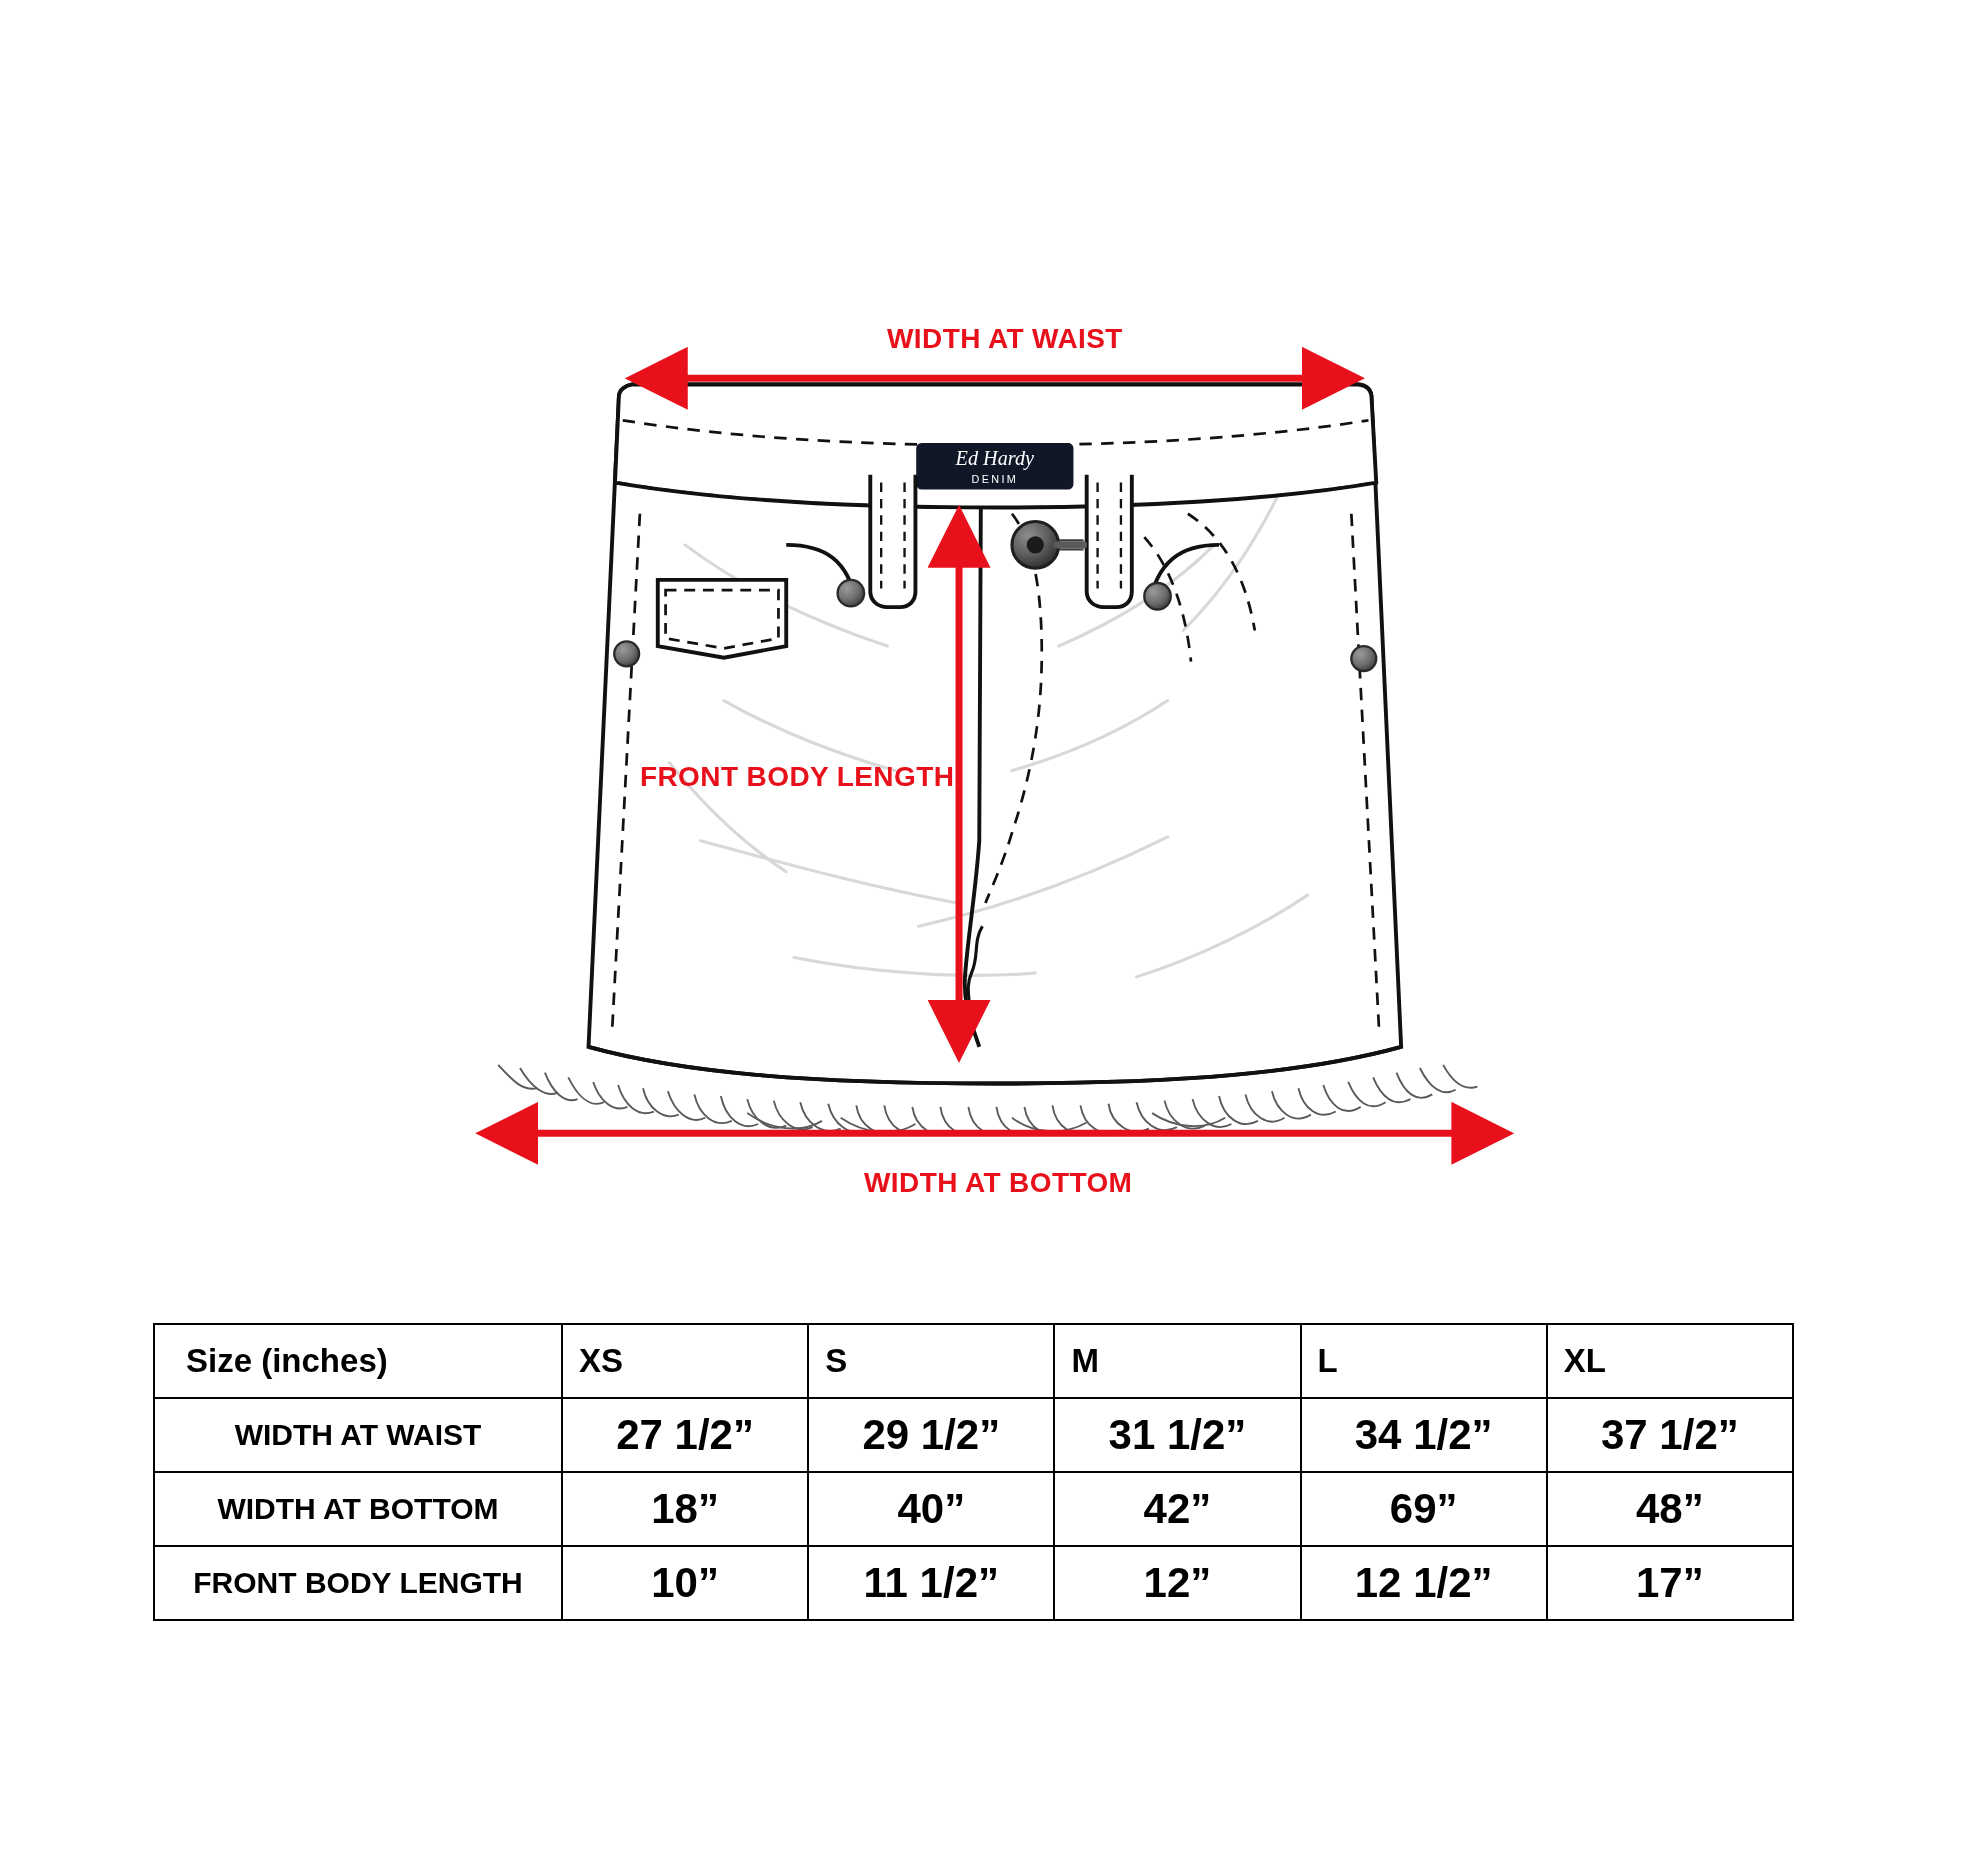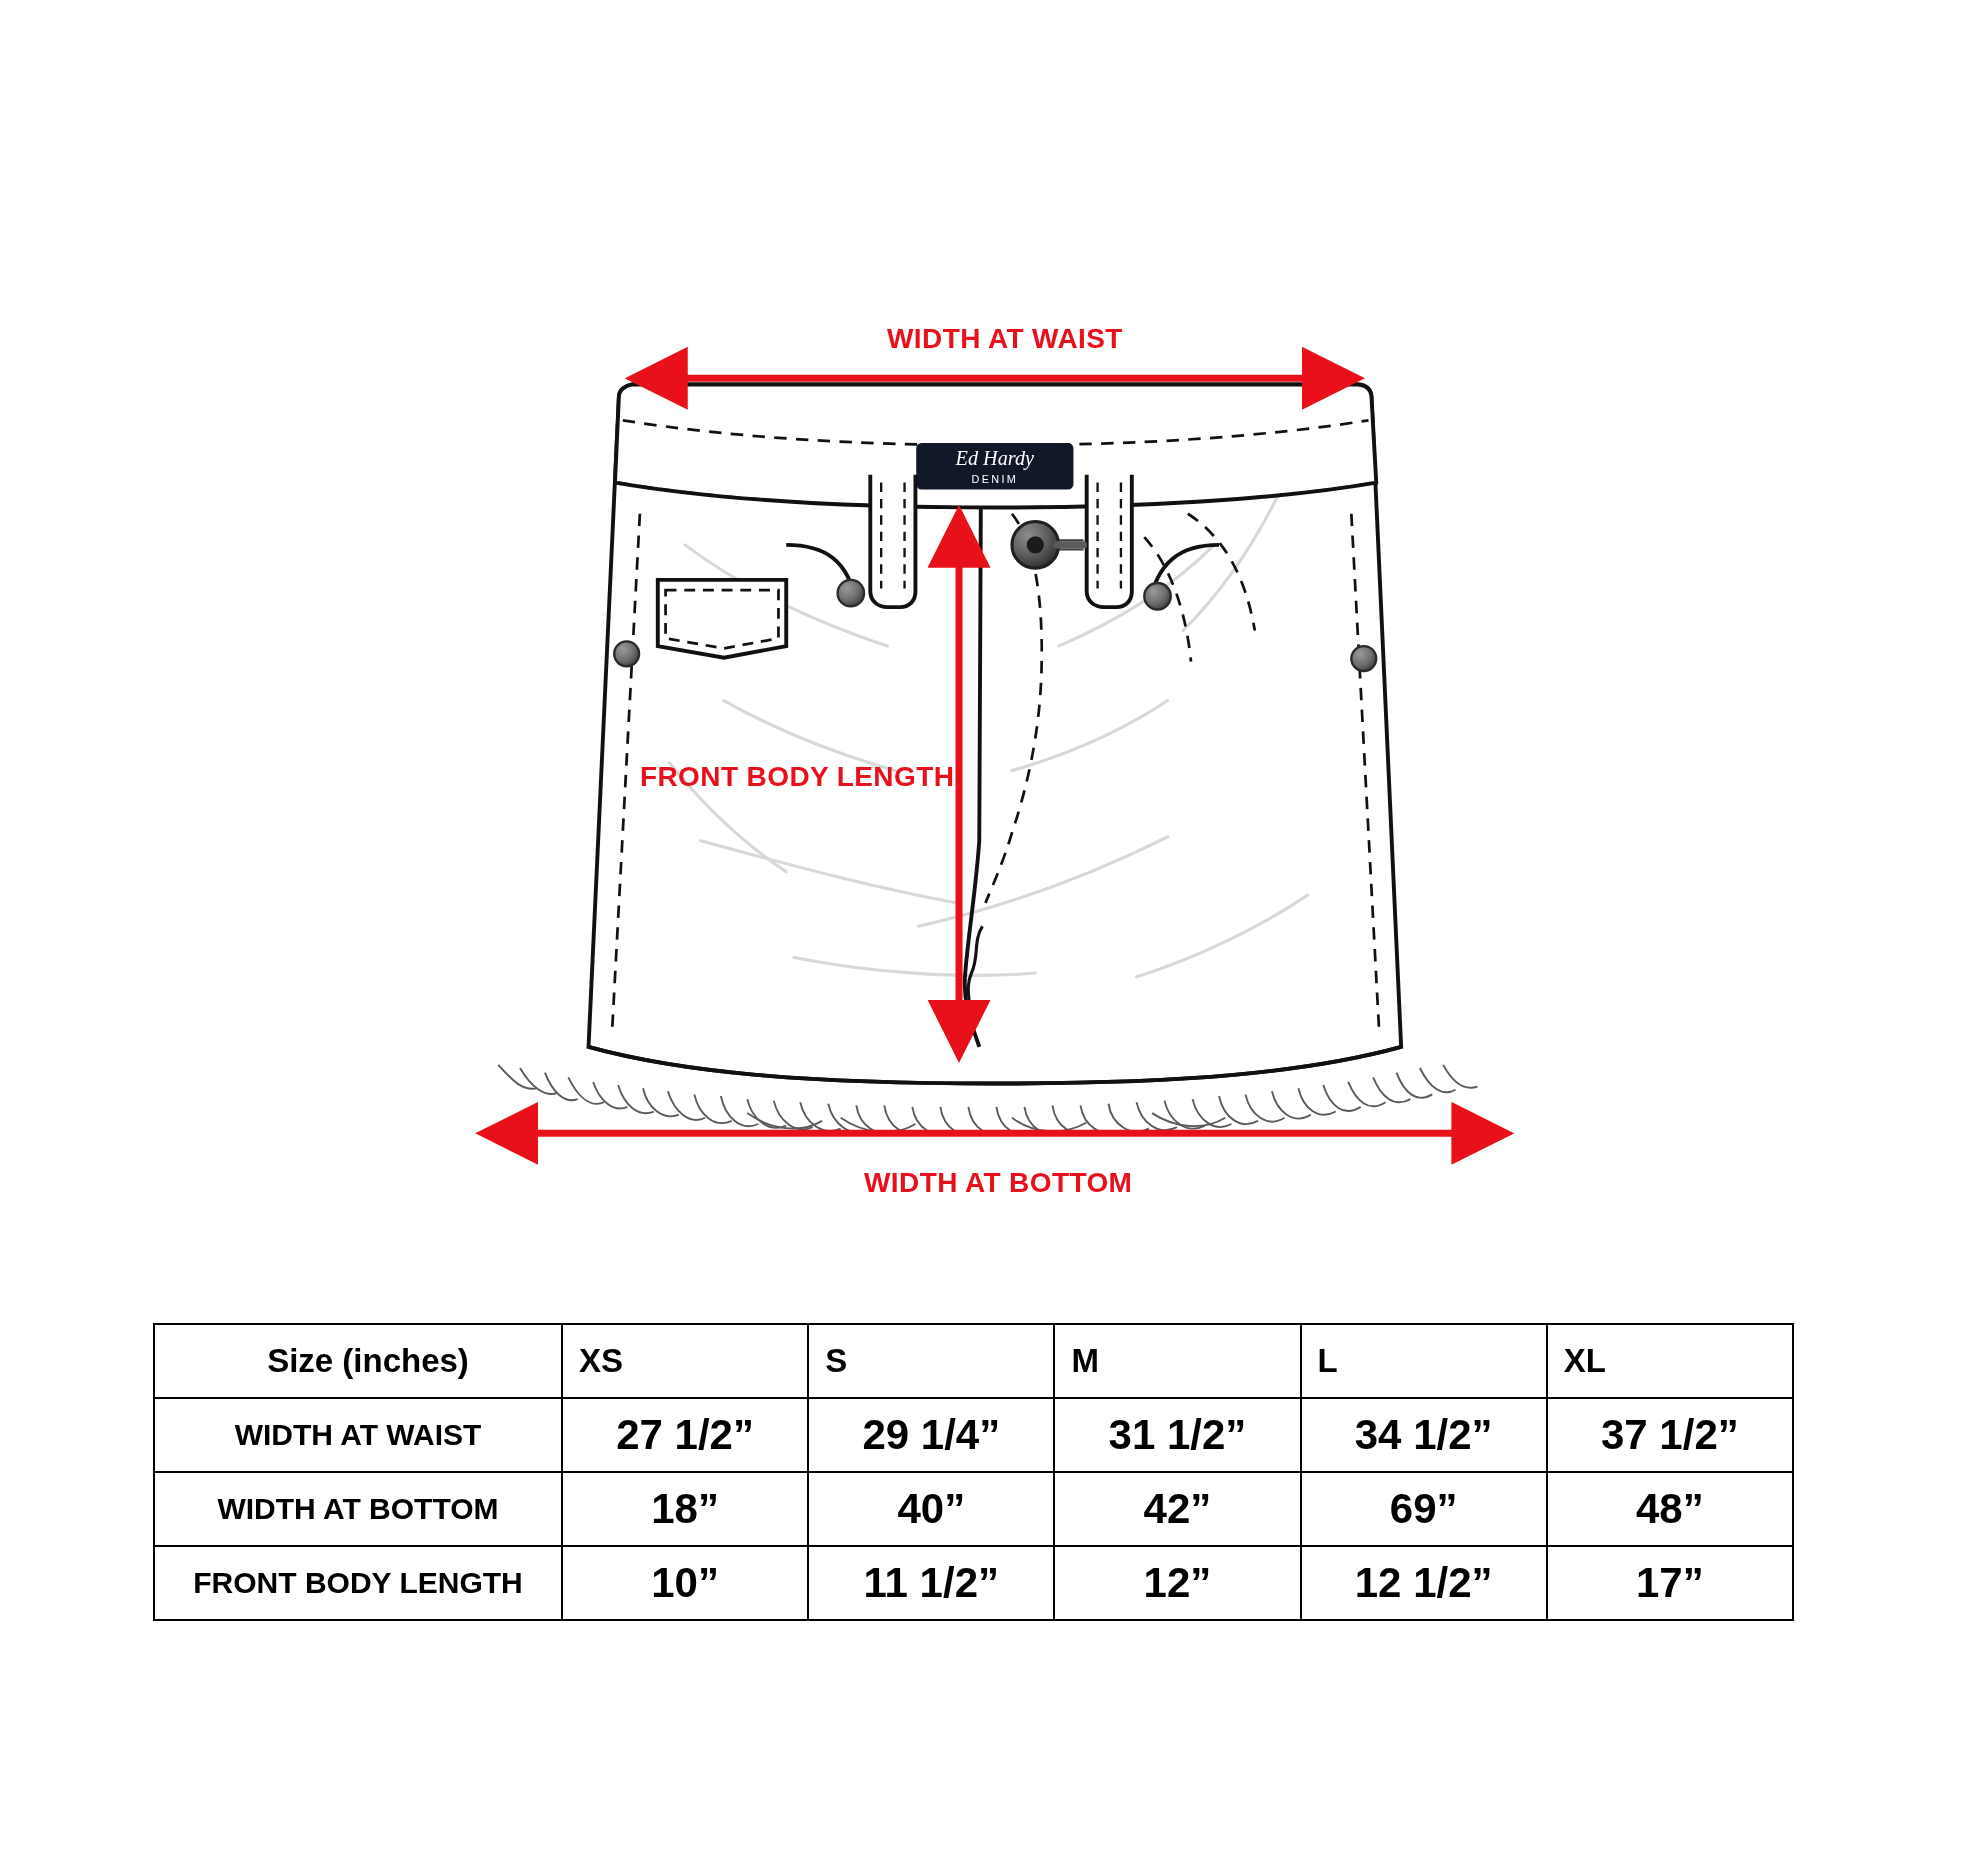--- a/index.html
+++ b/index.html
@@ -86,21 +86,21 @@
     padding: 0 11px;
     font-size: 31px;
     font-weight: bold;
     color: #000000;
   }
   table.sizechart .col-head {
     width: 364px;
     text-align: center;
   }
   table.sizechart .hdr-size {
-    text-align: center;
+    text-align: left;
     padding-left: 31px;
     font-size: 33px;
   }
   table.sizechart .hdr-cell {
     text-align: left;
     padding-left: 16px;
     font-size: 33px;
     font-weight: bold;
   }
   table.sizechart .rowlabel {
@@ -286,21 +286,21 @@
           <th class="hdr-cell">S</th>
           <th class="hdr-cell">M</th>
           <th class="hdr-cell">L</th>
           <th class="hdr-cell">XL</th>
         </tr>
       </thead>
       <tbody>
         <tr>
           <td class="rowlabel">WIDTH AT WAIST</td>
           <td class="val">27 1/2”</td>
-          <td class="val">29 1/4”</td>
+          <td class="val">29 1/2”</td>
           <td class="val">31 1/2”</td>
           <td class="val">34 1/2”</td>
           <td class="val">37 1/2”</td>
         </tr>
         <tr>
           <td class="rowlabel">WIDTH AT BOTTOM</td>
           <td class="val">18”</td>
           <td class="val">40”</td>
           <td class="val">42”</td>
           <td class="val">69”</td>

